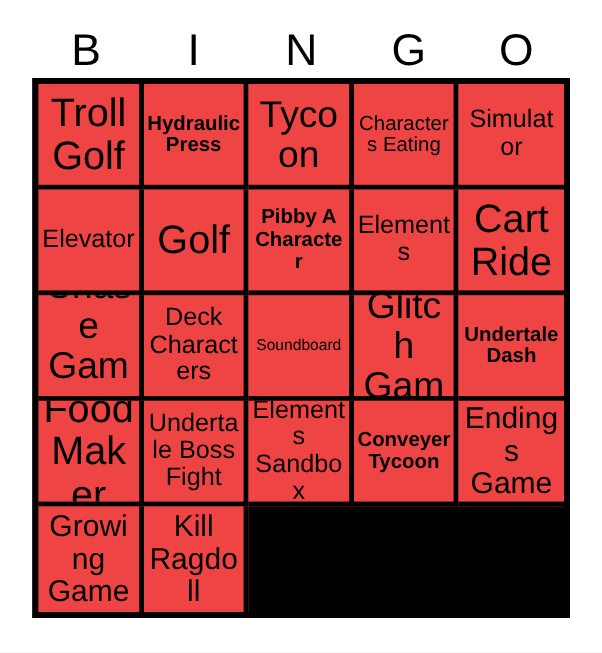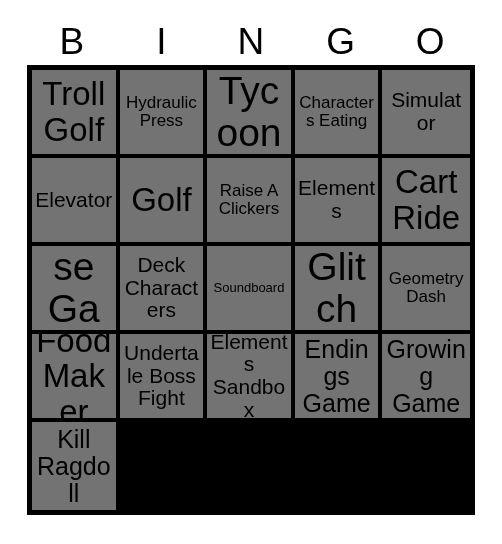--- a/index.html
+++ b/index.html
@@ -45,21 +45,21 @@
     height: 450px;
     box-sizing: border-box;
     border: 5px solid #000000;
     display: grid;
     grid-template-columns: repeat(5, 1fr);
     grid-template-rows: repeat(5, 1fr);
     background: #000000;
     gap: 0px;
   }
   .bingo-cell {
-    background: #737373;
+    background: #ef4444;
     border-right: 4px solid #000000;
     border-bottom: 4px solid #000000;
     box-sizing: border-box;
     display: flex;
     align-items: center;
     justify-content: center;
     text-align: center;
     padding: 1px 3px;
     overflow: hidden;
   }
@@ -67,24 +67,24 @@
   .bingo-cell:nth-child(n+21) { border-bottom: none; }
   .cell-text {
     display: block;
     width: 100%;
     line-height: 1.08;
     font-weight: 400;
     word-wrap: break-word;
   }
   
   .fs-xxl .cell-text { font-size: 33px; }
-  .fs-xl  .cell-text { font-size: 39px; }
+  .fs-xl  .cell-text { font-size: 31px; }
   .fs-lg  .cell-text { font-size: 25px; }
   .fs-md  .cell-text { font-size: 21px; }
-  .fs-sm  .cell-text { font-size: 17px; }
+  .fs-sm  .cell-text { font-size: 17px; font-weight: bold; }
   .fs-xs  .cell-text { font-size: 17px; }
   .fs-xxs .cell-text { font-size: 13px; }
 </style>
 </head>
 <body>
 
 <div id="card-root">
 
   <div id="bingo-header">
     <div class="hdr-letter">B</div>
@@ -110,51 +110,54 @@
       <div class="bingo-cell fs-md">
         <span class="cell-text">Simulator</span>
       </div>
       <div class="bingo-cell fs-md">
         <span class="cell-text">Elevator</span>
       </div>
       <div class="bingo-cell fs-xxl">
         <span class="cell-text">Golf</span>
       </div>
       <div class="bingo-cell fs-sm">
-        <span class="cell-text">Raise A Clickers</span>
+        <span class="cell-text">Pibby A Character</span>
       </div>
       <div class="bingo-cell fs-md">
         <span class="cell-text">Elements</span>
       </div>
       <div class="bingo-cell fs-xxl">
         <span class="cell-text">Cart Ride</span>
       </div>
       <div class="bingo-cell fs-xl">
         <span class="cell-text">Chase Game</span>
       </div>
       <div class="bingo-cell fs-md">
         <span class="cell-text">Deck Characters</span>
       </div>
       <div class="bingo-cell fs-xxs">
         <span class="cell-text">Soundboard</span>
       </div>
       <div class="bingo-cell fs-xl">
         <span class="cell-text">Pibby Glitch Game</span>
       </div>
       <div class="bingo-cell fs-sm">
-        <span class="cell-text">Geometry Dash</span>
+        <span class="cell-text">Undertale Dash</span>
       </div>
       <div class="bingo-cell fs-xxl">
         <span class="cell-text">Food Maker</span>
       </div>
       <div class="bingo-cell fs-md">
         <span class="cell-text">Undertale Boss Fight</span>
       </div>
       <div class="bingo-cell fs-md">
         <span class="cell-text">Elements Sandbox</span>
+      </div>
+      <div class="bingo-cell fs-sm">
+        <span class="cell-text">Conveyer Tycoon</span>
       </div>
       <div class="bingo-cell fs-lg">
         <span class="cell-text">Endings Game</span>
       </div>
       <div class="bingo-cell fs-lg">
         <span class="cell-text">Growing Game</span>
       </div>
       <div class="bingo-cell fs-lg">
         <span class="cell-text">Kill Ragdoll</span>
       </div>

